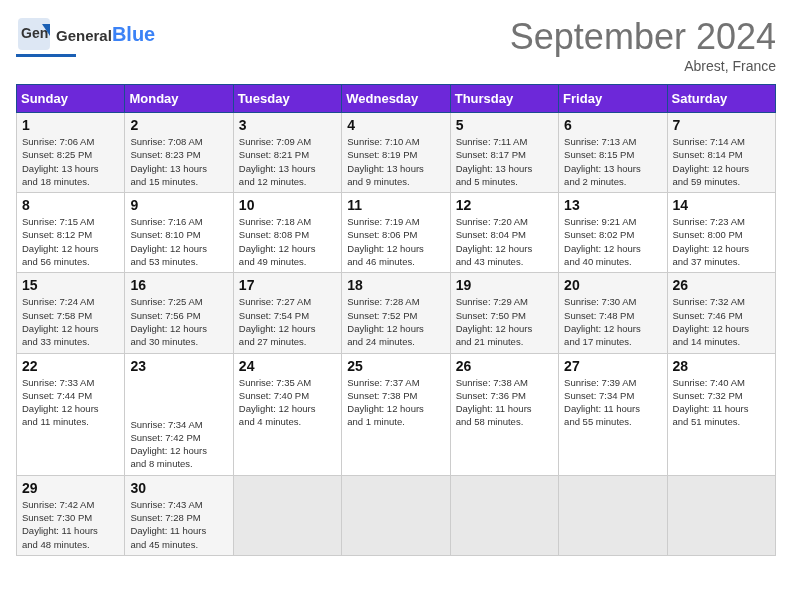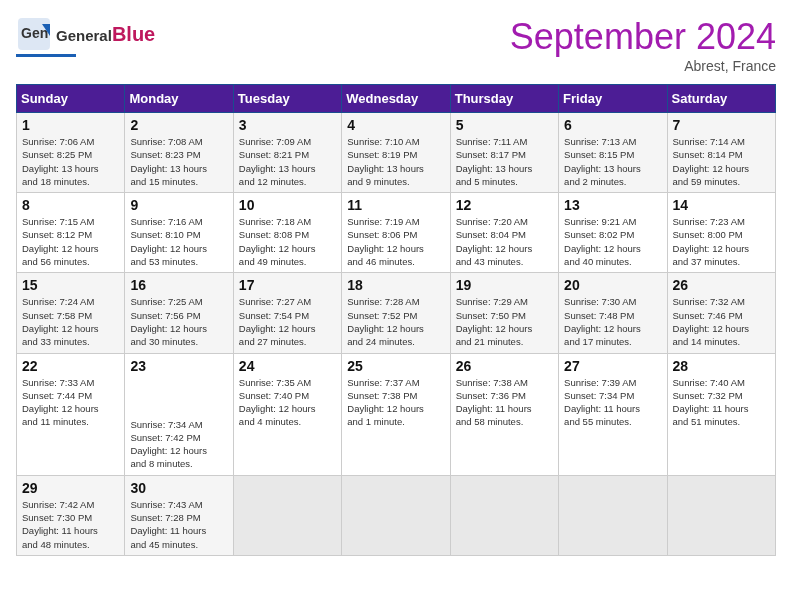--- a/index.html
+++ b/index.html
@@ -25,35 +25,35 @@
       height: 3px;
       background: #1a5fb4;
       width: 60px;
       margin-top: 2px;
     }
     .title-area {
       text-align: right;
     }
     .month-title {
       font-size: 36px;
-      color: #a21caf;
+      color: #737373;
       font-weight: normal;
       text-align: right;
     }
     .location {
       font-size: 14px;
       color: #555;
     }
     table {
       width: 100%;
       border-collapse: collapse;
       table-layout: fixed;
     }
     thead tr {
-      background-color: #4c1d95;
+      background-color: #6d28d9;
     }
     thead th {
       color: #fff;
       font-size: 13px;
       font-weight: bold;
       padding: 6px 4px;
       text-align: left;
       border: 1px solid #1a4d8f;
     }
     tbody td {
@@ -96,21 +96,21 @@
 
 <div class="header-area">
   <div class="logo">
     <div class="logo-wrapper">
       <svg width="36" height="36" viewBox="0 0 36 36">
         <rect x="2" y="2" width="32" height="32" rx="4" fill="#1a5fb4" opacity="0.15"></rect>
         <text x="5" y="22" font-size="14" font-weight="bold" fill="#333" font-family="Arial">Gen</text>
         <polygon points="26,8 34,8 34,20" fill="#1a5fb4"></polygon>
       </svg>
       <div>
-        <span style="font-size:15px;font-weight:bold;color:#333;">General</span><span style="font-size:20px;font-weight:bold;color:#be185d;">Blue</span>
+        <span style="font-size:15px;font-weight:bold;color:#333;">General</span><span style="font-size:20px;font-weight:bold;color:#3b82f6;">Blue</span>
       </div>
     </div>
     <div class="logo-line"></div>
   </div>
   <div class="title-area">
     <div class="month-title">September 2024</div>
     <div class="location">Abrest, France</div>
   </div>
 </div>
 

